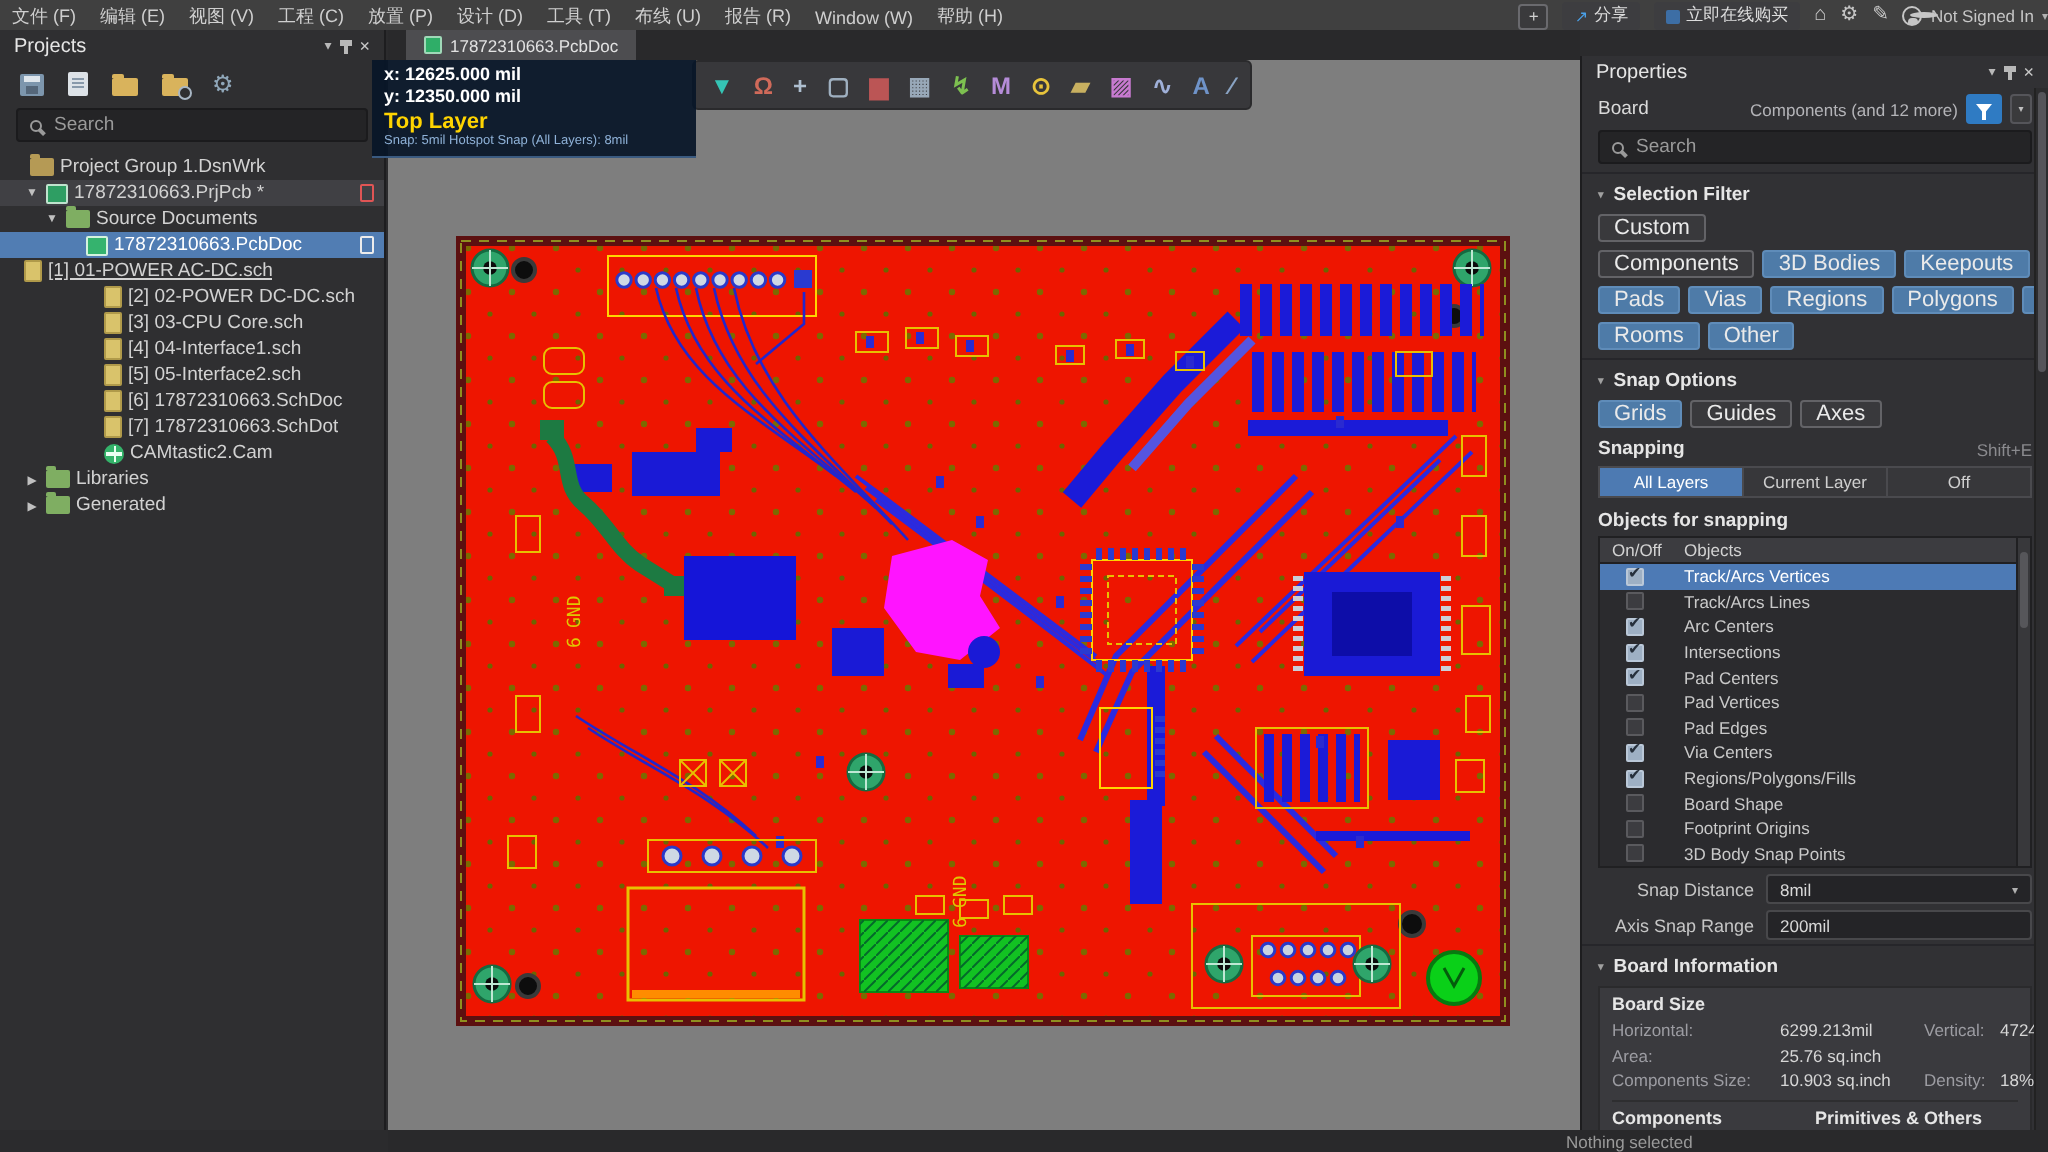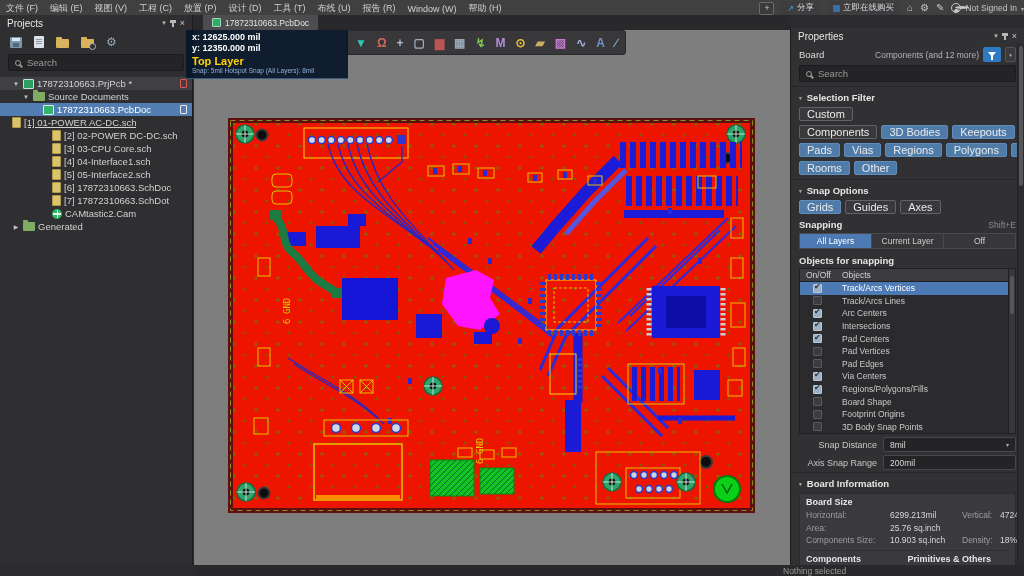--- a/index.html
+++ b/index.html
@@ -187,20 +187,26 @@
     <span class="folder"></span>
     <span class="folder ic-folder2"></span>
     <span class="ic-gear">⚙</span>
   </div>
   <div class="searchbox">
     <span class="mag"></span>
     <span>Search</span>
   </div>
   <div class="tree">
 
+      <div class="trow" style="padding-left: 4px;">
+        <span class="arrow"></span>
+        <span class="ticon i-group"></span>
+        <span class="tlabel">Project Group 1.DsnWrk</span>
+
+      </div>
 
       <div class="trow shade" style="padding-left: 12px;">
         <span class="arrow">▼</span>
         <span class="ticon i-prj"></span>
         <span class="tlabel">17872310663.PrjPcb *</span>
         <span class="rowdoc badge-red"></span>
       </div>
 
       <div class="trow" style="padding-left: 22px;">
         <span class="arrow">▼</span>
@@ -265,20 +271,26 @@
 
       </div>
 
       <div class="trow" style="padding-left: 40px;">
         <span class="arrow"></span>
         <span class="ticon i-cam"></span>
         <span class="tlabel">CAMtastic2.Cam</span>
 
       </div>
 
+      <div class="trow" style="padding-left: 12px;">
+        <span class="arrow">▶</span>
+        <span class="ticon i-folder"></span>
+        <span class="tlabel">Libraries</span>
+
+      </div>
 
       <div class="trow" style="padding-left: 12px;">
         <span class="arrow">▶</span>
         <span class="ticon i-folder"></span>
         <span class="tlabel">Generated</span>
 
       </div>
     </div>
 </div>
 

